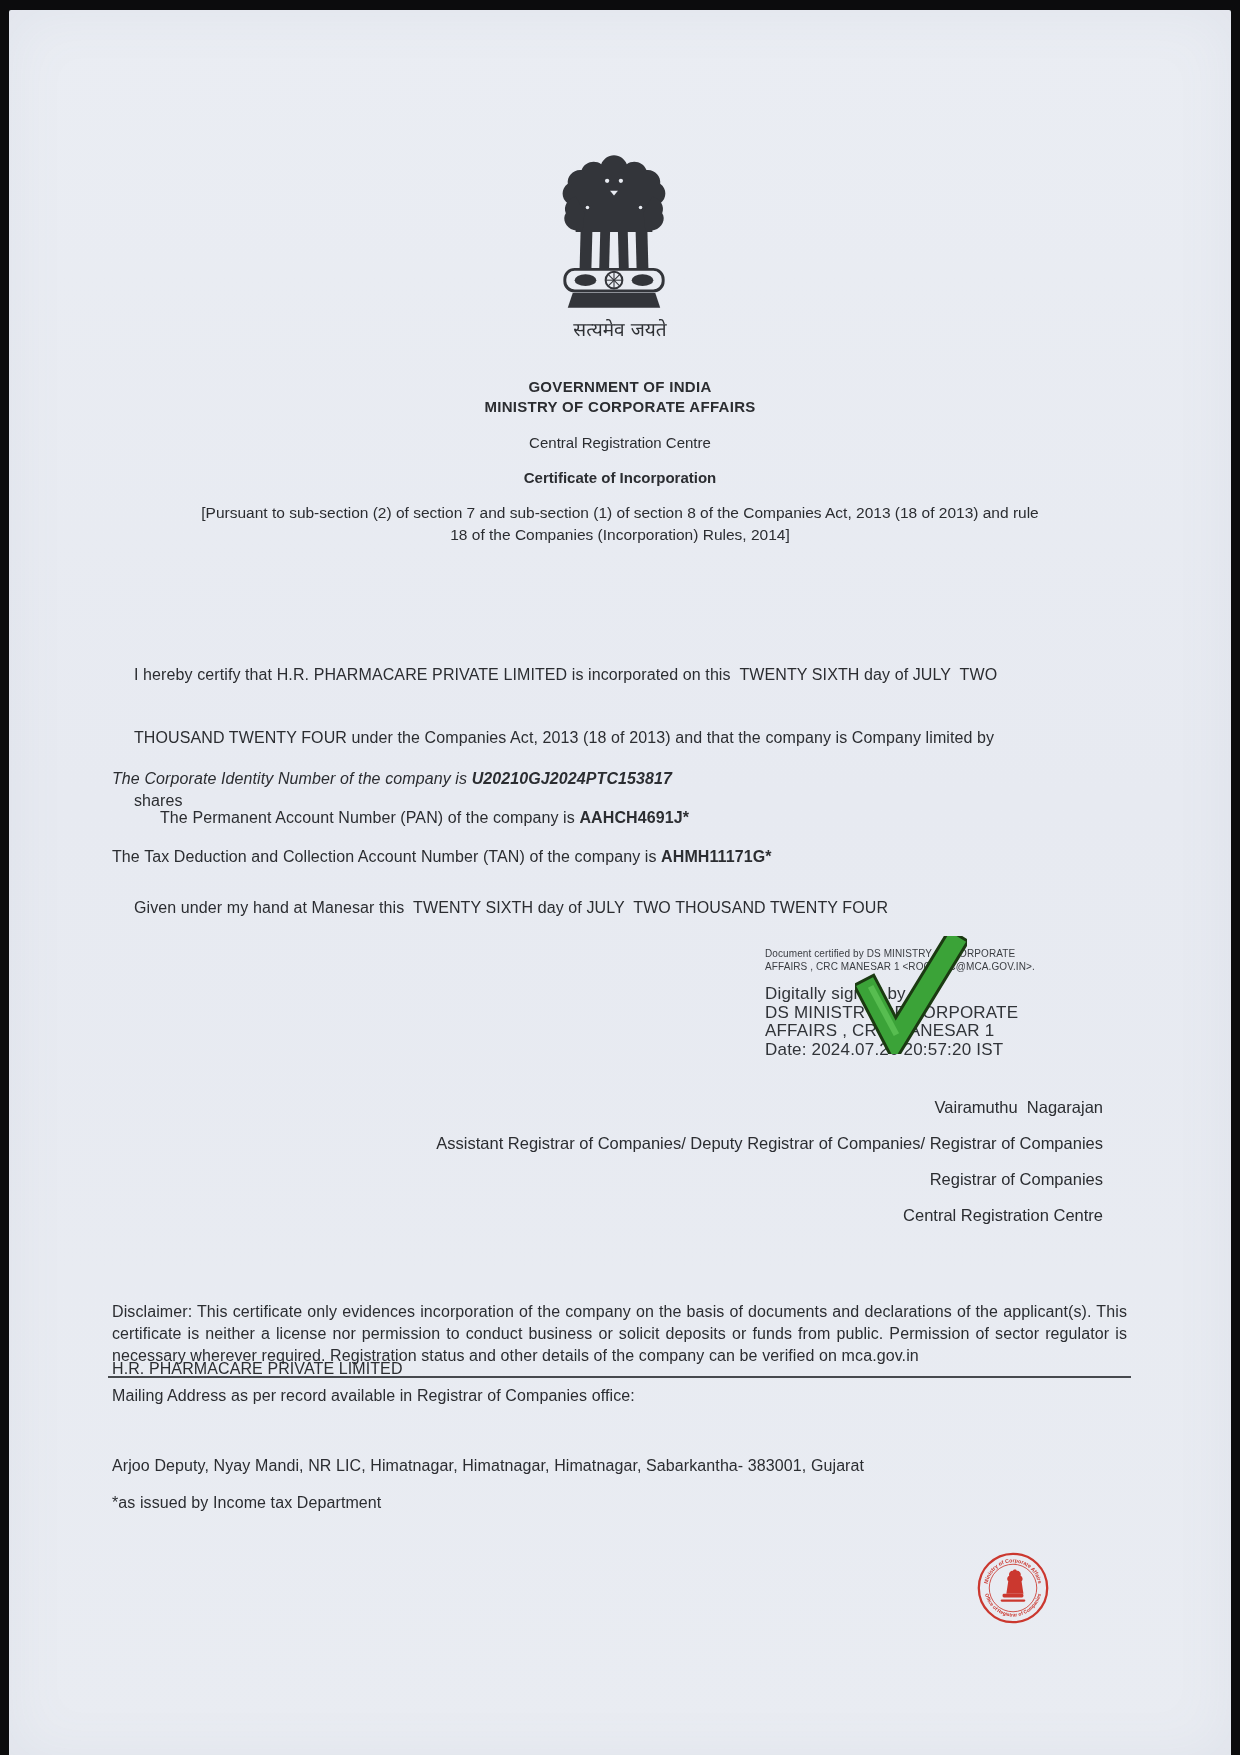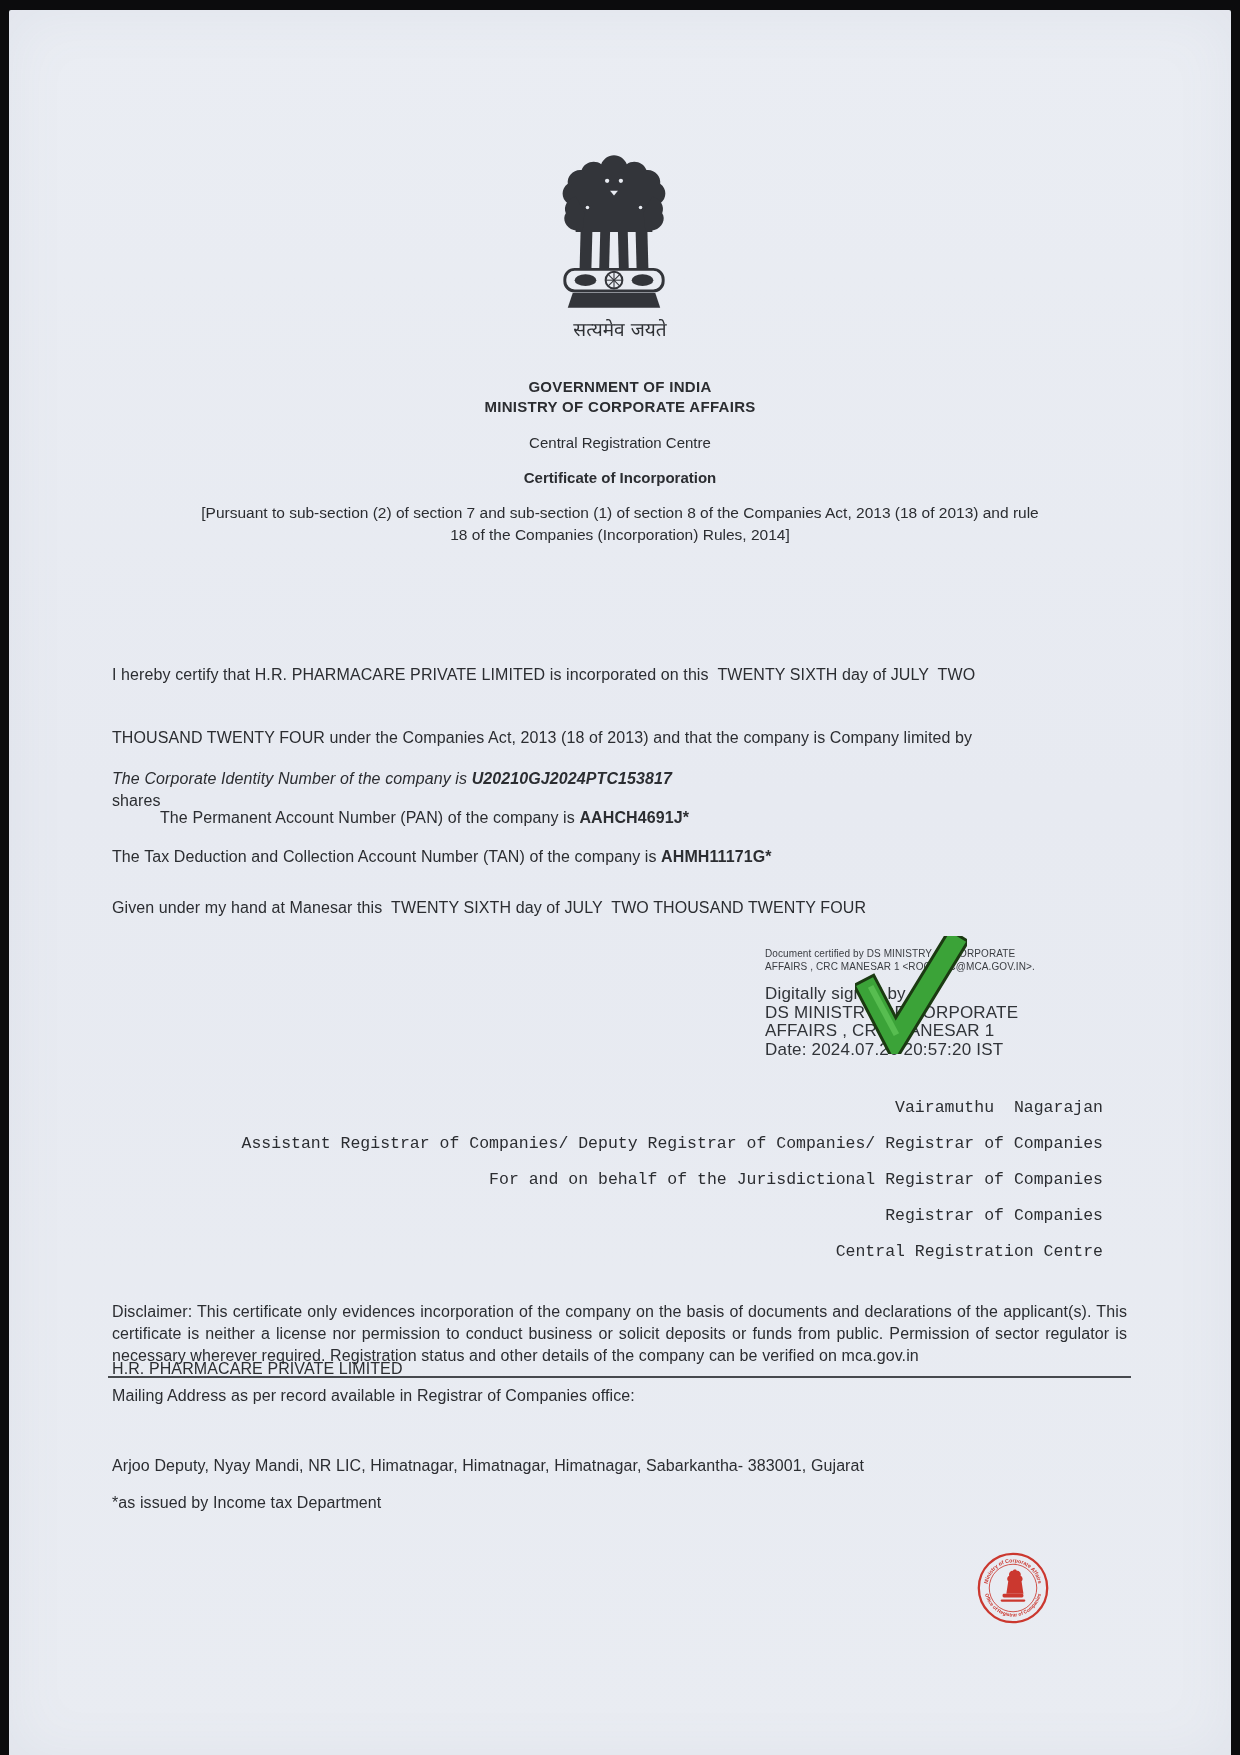--- a/index.html
+++ b/index.html
@@ -14,41 +14,41 @@
     position:absolute;left:9px;top:10px;width:1222px;height:1751px;
     background:linear-gradient(180deg,#eaedf3 0%,#e7eaf1 45%,#e9ecf2 100%);
     border-radius:2px;
     box-shadow:inset 0 0 60px rgba(120,130,150,0.08);
   }
   .abs{position:absolute;}
   .ink{color:#2b2d31;}
   .center{left:0;width:100%;text-align:center;}
   .body-text{font-size:16px;line-height:21px;color:#2b2d31;letter-spacing:.1px;}
   .bold{font-weight:bold;}
-  .prewrap{white-space:pre-wrap;}
+  .prewrap{white-space:pre-wrap;margin-left:22px;}
 
   .emblem-svg{left:546px;top:143px;width:118px;height:158px;}
   .motto{top:306px;font-family:"DejaVu Sans", sans-serif;font-size:19px;color:#2e3034;}
 
   .hdr1{top:368px;font-size:15px;font-weight:bold;letter-spacing:.3px;}
   .hdr2{top:388px;font-size:15px;font-weight:bold;letter-spacing:.3px;}
   .subhdr{top:424px;font-size:15px;}
   .cert-title{top:459px;font-size:15px;font-weight:bold;}
   .pursuant{top:492px;font-size:15.5px;line-height:22px;}
 
   .cert-para{left:103px;top:612px;width:1014px;}
   .id-line{left:103px;width:1014px;}
   .given-line{left:103px;top:887px;width:1014px;}
 
   .sig-note{left:756px;top:938px;width:310px;font-size:10px;line-height:12.5px;color:#3a3d42;letter-spacing:.1px;}
   .sig-digital{left:756px;top:975px;font-size:17px;line-height:18.5px;color:#303338;letter-spacing:.2px;}
   .check-svg{left:846px;top:926px;width:112px;height:118px;z-index:5;}
 
   .right-block{right:128px;top:1088px;text-align:right;font-size:16.5px;color:#2b2d31;}
-  .right-block > div{height:36px;font-family:Liberation Mono, monospace;}
+  .right-block > div{height:36px;}
 
   .disclaimer{left:103px;top:1291px;width:1015px;font-size:16px;line-height:22px;color:#2b2d31;text-align:justify;letter-spacing:.1px;}
   .sep-line{left:99px;top:1366px;width:1023px;height:2px;background:#46494e;}
 
   .mail-hdr{left:103px;top:1375px;}
   .mail-company{left:103px;top:1348px;}
   .mail-addr{left:103px;top:1445px;}
   .footnote{left:103px;top:1482px;}
 
   .stamp-svg{left:966px;top:1540px;width:76px;height:76px;opacity:.92;}
@@ -132,21 +132,20 @@
 
   <svg class="abs check-svg" viewBox="0 0 112 118">
     <path d="M14 54 L40 104 L98 9" fill="none" stroke="#1b3a12" stroke-width="25" stroke-linecap="square" stroke-linejoin="miter"></path>
     <path d="M14 54 L40 104 L98 9" fill="none" stroke="#3ba338" stroke-width="19" stroke-linecap="square" stroke-linejoin="miter"></path>
     <path d="M17 53 L40 96" fill="none" stroke="#57bd50" stroke-width="6" stroke-linecap="square"></path>
   </svg>
 
   <div class="abs right-block">
     <div class="prewrap">Vairamuthu  Nagarajan</div>
     <div>Assistant Registrar of Companies/ Deputy Registrar of Companies/ Registrar of Companies</div>
-    <div>For and on behalf of the Jurisdictional Registrar of Companies</div>
     <div>Registrar of Companies</div>
     <div>Central Registration Centre</div>
   </div>
 
   <div class="abs disclaimer">Disclaimer: This certificate only evidences incorporation of the company on the basis of documents and declarations of the applicant(s). This certificate is neither a license nor permission to conduct business or solicit deposits or funds from public. Permission of sector regulator is necessary wherever required. Registration status and other details of the company can be verified on mca.gov.in</div>
   <div class="abs sep-line"></div>
 
   <div class="abs mail-hdr body-text">Mailing Address as per record available in Registrar of Companies office:</div>
   <div class="abs mail-company body-text">H.R. PHARMACARE PRIVATE LIMITED</div>
   <div class="abs mail-addr body-text">Arjoo Deputy, Nyay Mandi, NR LIC, Himatnagar, Himatnagar, Himatnagar, Sabarkantha- 383001, Gujarat</div>

